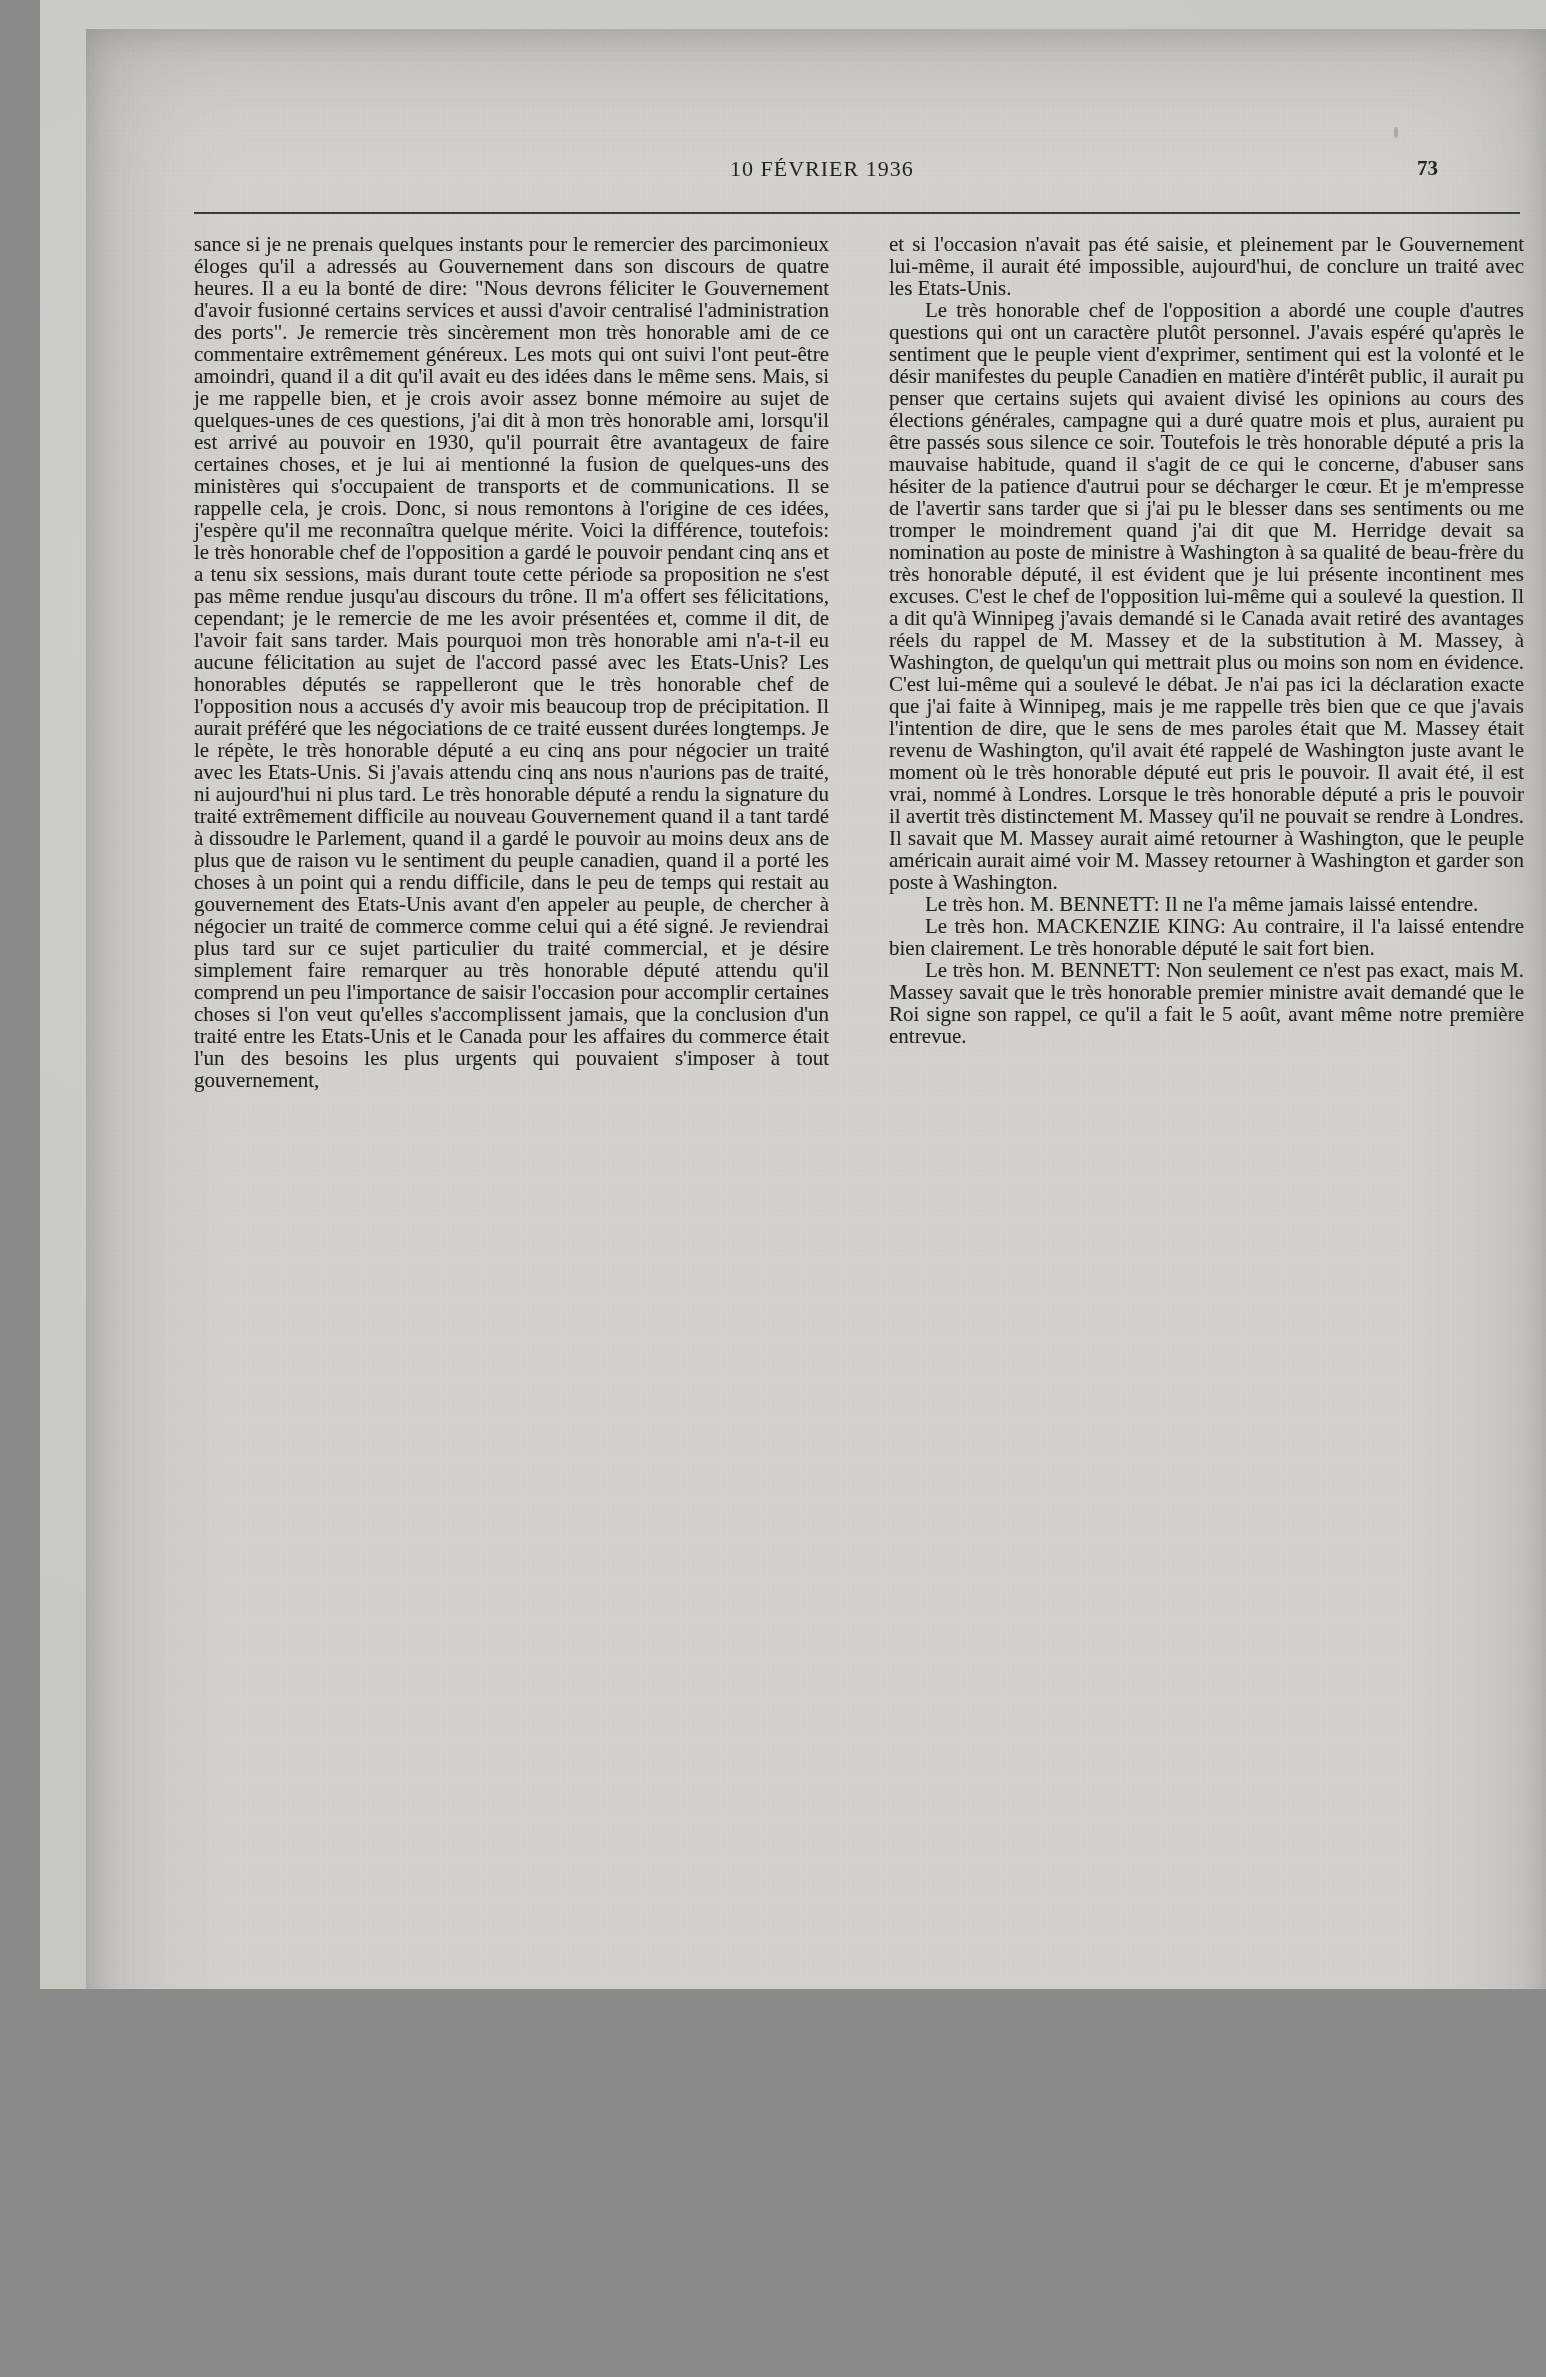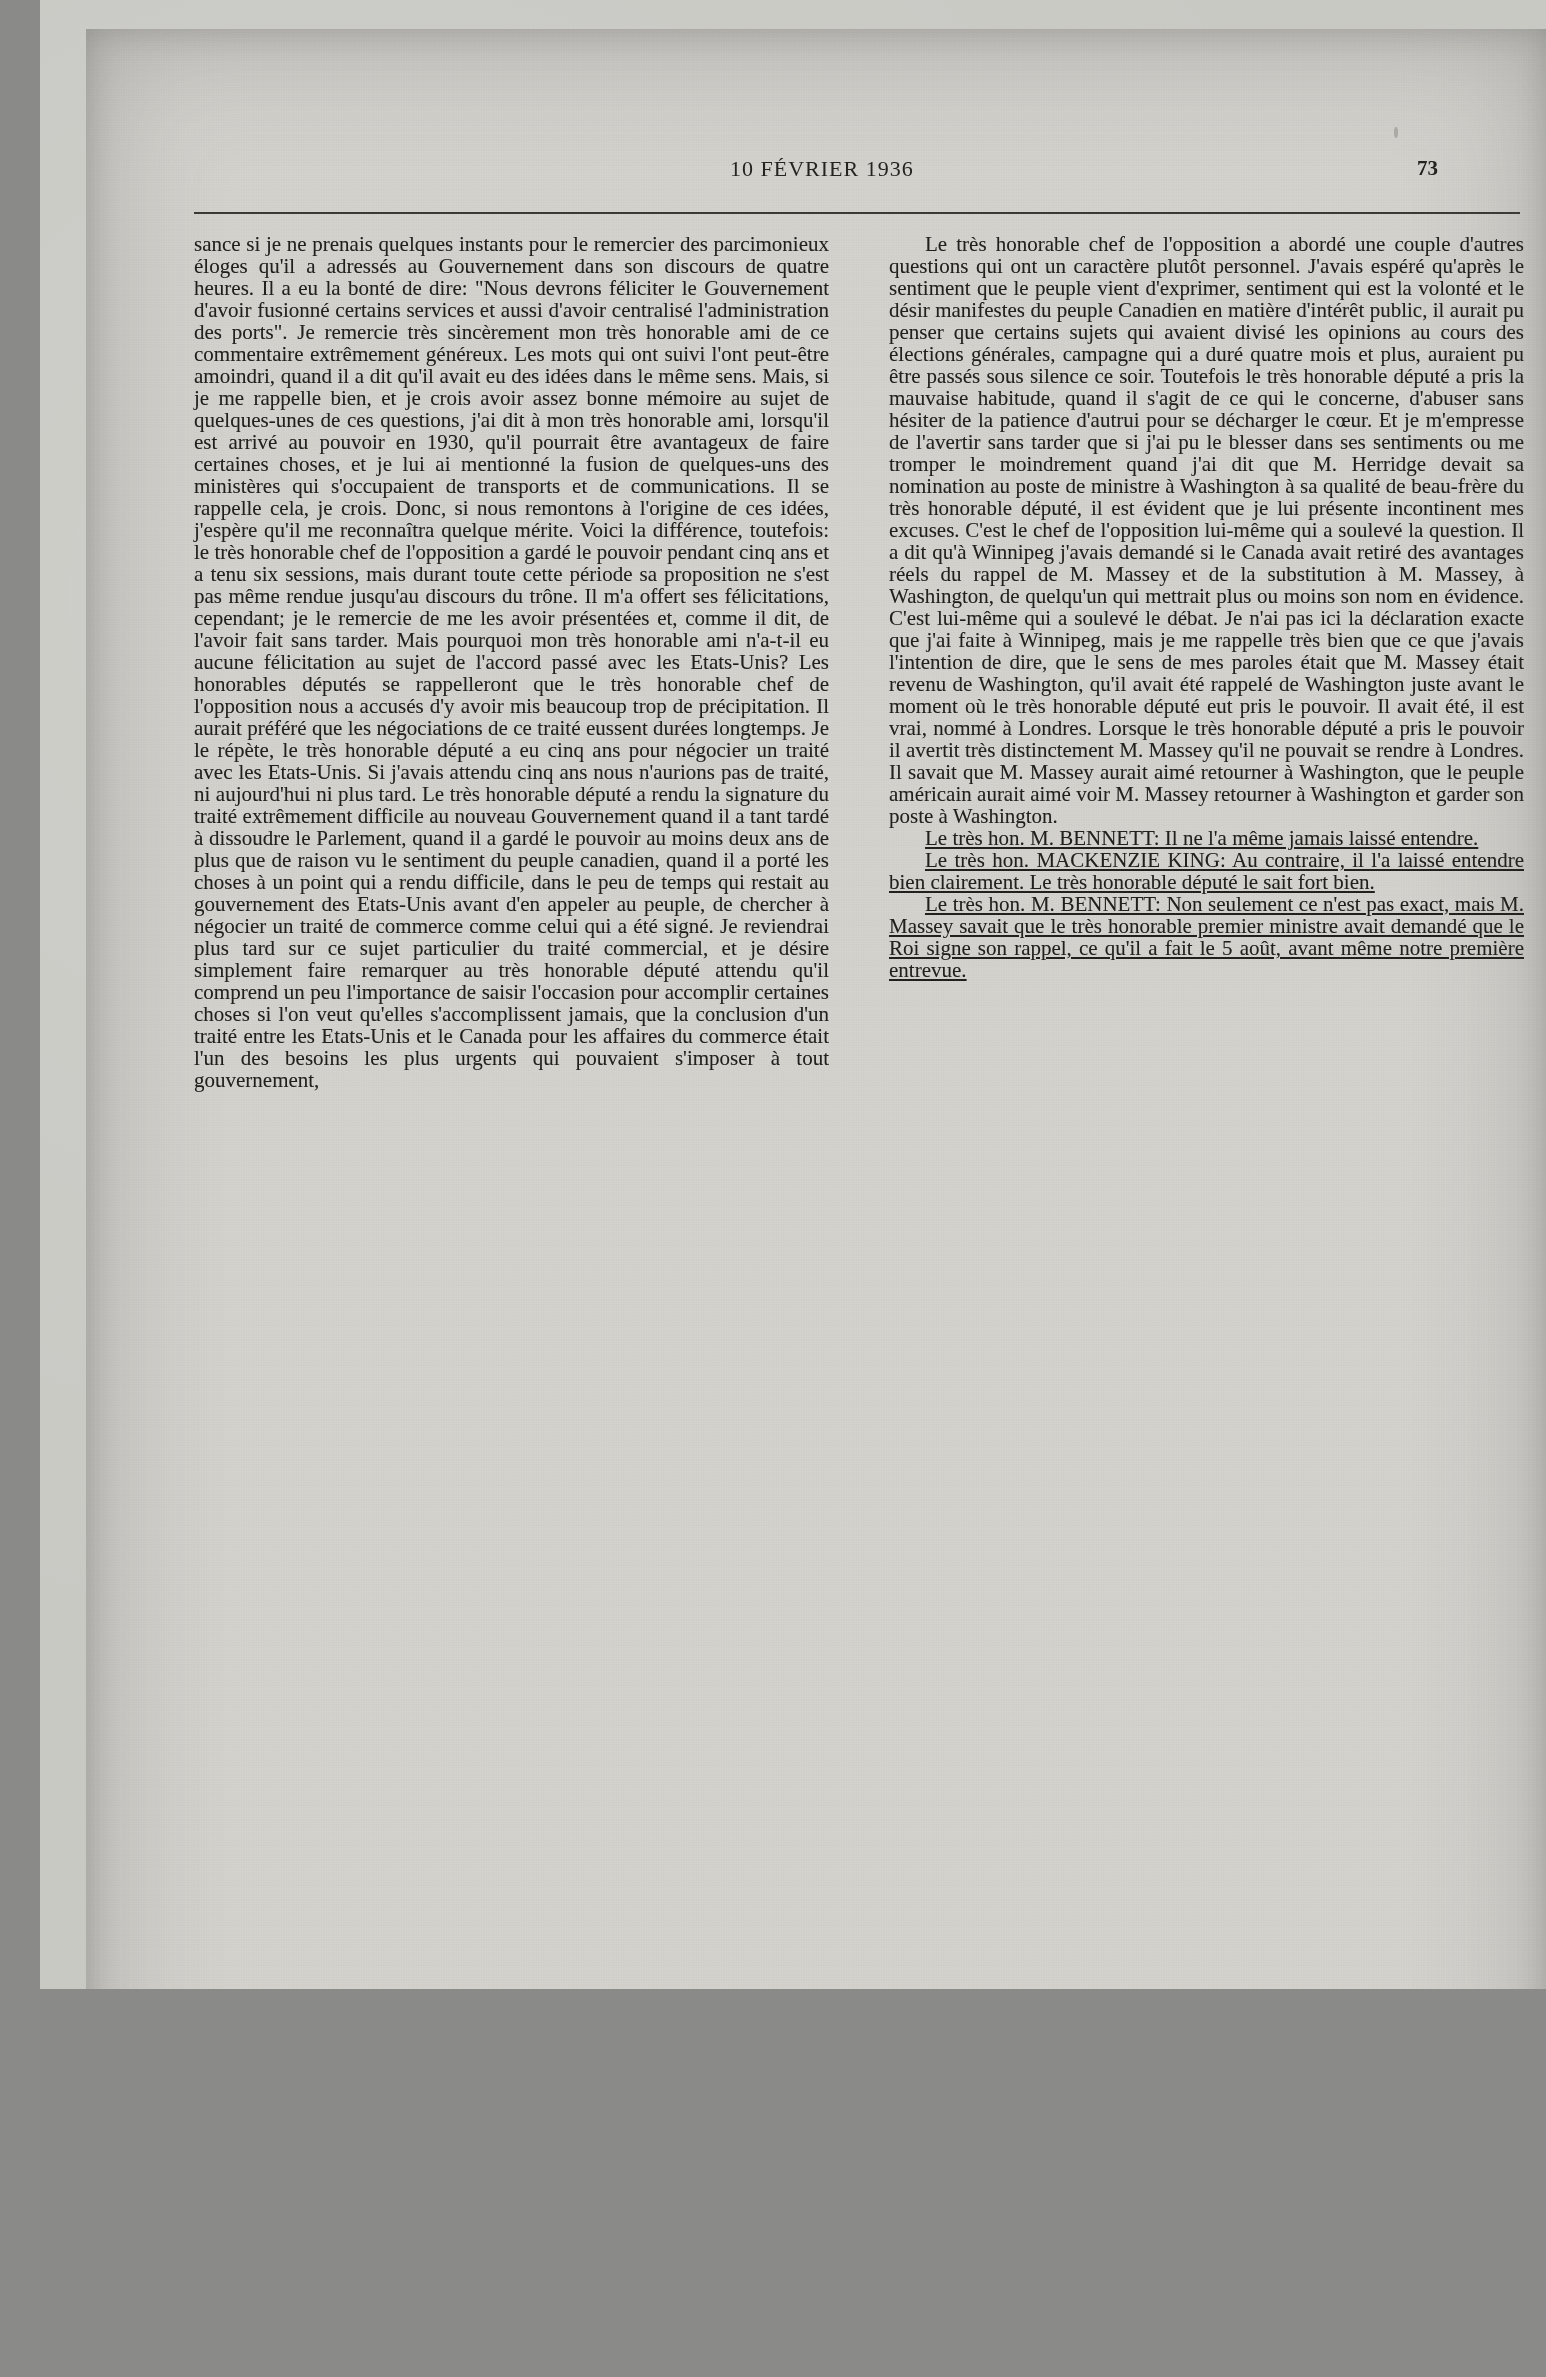--- a/index.html
+++ b/index.html
@@ -98,21 +98,20 @@
     text-align: justify;
     text-justify: inter-word;
     color: #1f1f1c;
     hyphens: manual;
   }
   .col p.indent {
     text-indent: 36px;
   }
   .speaker-gap {
     margin-top: 21px;
-    text-decoration: underline;
   }
 
   
   .col p {
     text-shadow: 0 0 0.5px rgba(0,0,0,0.25);
   }
   .speck {
     position: absolute;
     background: rgba(60,60,55,0.25);
     border-radius: 50%;
@@ -134,20 +133,21 @@
 
     <div class="rule"></div>
 
     <div class="columns">
 
       <div class="col">
         <p>sance si je ne prenais quelques instants pour le remercier des parcimonieux éloges qu'il a adressés au Gouvernement dans son discours de quatre heures.  Il a eu la bonté de dire: "Nous devrons féliciter le Gouvernement d'avoir fusionné certains services et aussi d'avoir centralisé l'administration des ports".  Je remercie très sincèrement mon très honorable ami de ce commentaire extrêmement généreux.  Les mots qui ont suivi l'ont peut-être amoindri, quand il a dit qu'il avait eu des idées dans le même sens.  Mais, si je me rappelle bien, et je crois avoir assez bonne mémoire au sujet de quelques-unes de ces questions, j'ai dit à mon très honorable ami, lorsqu'il est arrivé au pouvoir en 1930, qu'il pourrait être avantageux de faire certaines choses, et je lui ai mentionné la fusion de quelques-uns des ministères qui s'occupaient de transports et de communications.  Il se rappelle cela, je crois.  Donc, si nous remontons à l'origine de ces idées, j'espère qu'il me reconnaîtra quelque mérite.  Voici la différence, toutefois: le très honorable chef de l'opposition a gardé le pouvoir pendant cinq ans et a tenu six sessions, mais durant toute cette période sa proposition ne s'est pas même rendue jusqu'au discours du trône.  Il m'a offert ses félicitations, cependant; je le remercie de me les avoir présentées et, comme il dit, de l'avoir fait sans tarder.  Mais pourquoi mon très honorable ami n'a-t-il eu aucune félicitation au sujet de l'accord passé avec les Etats-Unis? Les honorables députés se rappelleront que le très honorable chef de l'opposition nous a accusés d'y avoir mis beaucoup trop de précipitation.  Il aurait préféré que les négociations de ce traité eussent durées longtemps. Je le répète, le très honorable député a eu cinq ans pour négocier un traité avec les Etats-Unis.  Si j'avais attendu cinq ans nous n'aurions pas de traité, ni aujourd'hui ni plus tard.  Le très honorable député a rendu la signature du traité extrêmement difficile au nouveau Gouvernement quand il a tant tardé à dissoudre le Parlement, quand il a gardé le pouvoir au moins deux ans de plus que de raison vu le sentiment du peuple canadien, quand il a porté les choses à un point qui a rendu difficile, dans le peu de temps qui restait au gouvernement des Etats-Unis avant d'en appeler au peuple, de chercher à négocier un traité de commerce comme celui qui a été signé.  Je reviendrai plus tard sur ce sujet particulier du traité commercial, et je désire simplement faire remarquer au très honorable député attendu qu'il comprend un peu l'importance de saisir l'occasion pour accomplir certaines choses si l'on veut qu'elles s'accomplissent jamais, que la conclusion d'un traité entre les Etats-Unis et le Canada pour les affaires du commerce était l'un des besoins les plus urgents qui pouvaient s'imposer à tout gouvernement,</p>
       </div>
 
       <div class="col">
+        <p>et si l'occasion n'avait pas été saisie, et pleinement par le Gouvernement lui-même, il aurait été impossible, aujourd'hui, de conclure un traité avec les Etats-Unis.</p>
         <p class="indent">Le très honorable chef de l'opposition a abordé une couple d'autres questions qui ont un caractère plutôt personnel.  J'avais espéré qu'après le sentiment que le peuple vient d'exprimer, sentiment qui est la volonté et le désir manifestes du peuple Canadien en matière d'intérêt public, il aurait pu penser que certains sujets qui avaient divisé les opinions au cours des élections générales, campagne qui a duré quatre mois et plus, auraient pu être passés sous silence ce soir.  Toutefois le très honorable député a pris la mauvaise habitude, quand il s'agit de ce qui le concerne, d'abuser sans hésiter de la patience d'autrui pour se décharger le cœur.  Et je m'empresse de l'avertir sans tarder que si j'ai pu le blesser dans ses sentiments ou me tromper le moindrement quand j'ai dit que M. Herridge devait sa nomination au poste de ministre à Washington à sa qualité de beau-frère du très honorable député, il est évident que je lui présente incontinent mes excuses.  C'est le chef de l'opposition lui-même qui a soulevé la question.  Il a dit qu'à Winnipeg j'avais demandé si le Canada avait retiré des avantages réels du rappel de M. Massey et de la substitution à M. Massey, à Washington, de quelqu'un qui mettrait plus ou moins son nom en évidence.  C'est lui-même qui a soulevé le débat.  Je n'ai pas ici la déclaration exacte que j'ai faite à Winnipeg, mais je me rappelle très bien que ce que j'avais l'intention de dire, que le sens de mes paroles était que M. Massey était revenu de Washington, qu'il avait été rappelé de Washington juste avant le moment où le très honorable député eut pris le pouvoir.  Il avait été, il est vrai, nommé à Londres.  Lorsque le très honorable député a pris le pouvoir il avertit très distinctement M. Massey qu'il ne pouvait se rendre à Londres.  Il savait que M. Massey aurait aimé retourner à Washington, que le peuple américain aurait aimé voir M. Massey retourner à Washington et garder son poste à Washington.</p>
         <p class="indent speaker-gap">Le très hon. M. BENNETT: Il ne l'a même jamais laissé entendre.</p>
         <p class="indent speaker-gap">Le très hon. MACKENZIE KING: Au contraire, il l'a laissé entendre bien clairement.  Le très honorable député le sait fort bien.</p>
         <p class="indent speaker-gap">Le très hon. M. BENNETT: Non seulement ce n'est pas exact, mais M. Massey savait que le très honorable premier ministre avait demandé que le Roi signe son rappel, ce qu'il a fait le 5 août, avant même notre première entrevue.</p>
       </div>
 
     </div>
 
     <div class="speck speck1"></div>
     <div class="speck speck2"></div>

